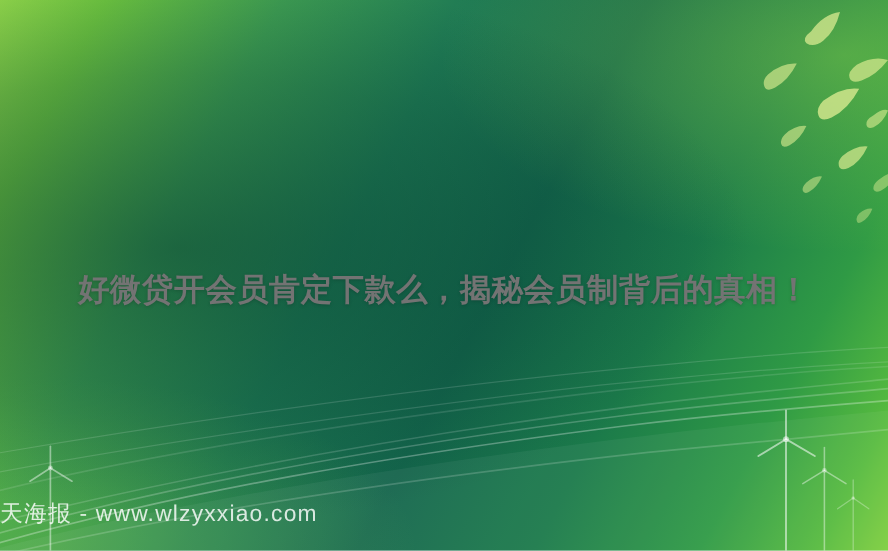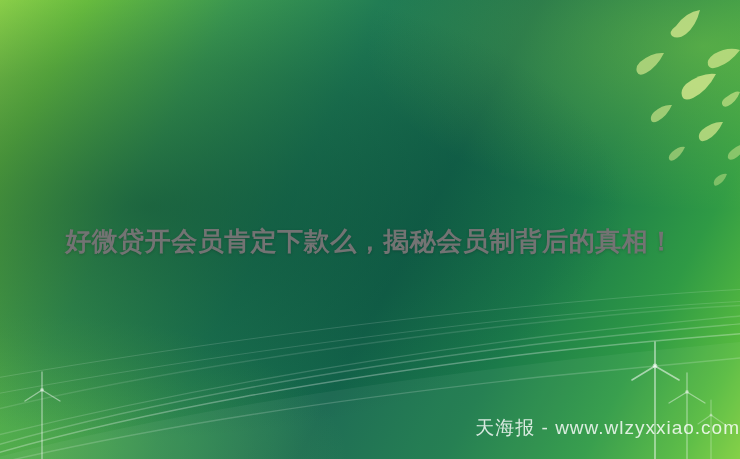--- a/index.html
+++ b/index.html
@@ -90,21 +90,21 @@
     text-shadow: 0 1px 3px rgba(0,0,0,0.18);
     margin-top: 36px;
   }
 
   
   .watermark {
     position: absolute;
     left: 0;
     right: 0;
     bottom: 18px;
-    text-align: right;
+    text-align: left;
     color: rgba(255,255,255,0.82);
     font-size: 19px;
     letter-spacing: 1px;
     white-space: nowrap;
     margin-top: 39px;
   }
 </style>
 </head>
 <body>
 

